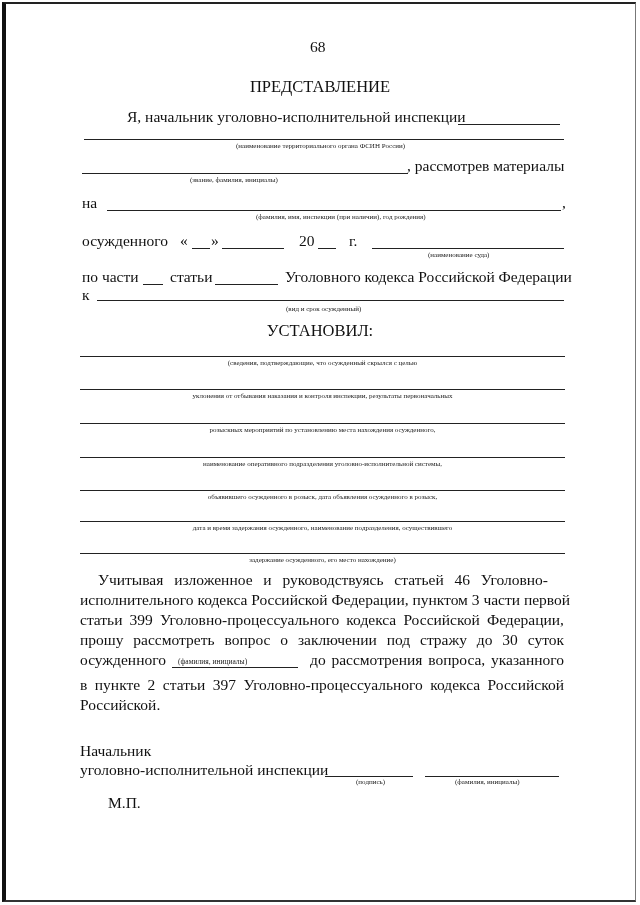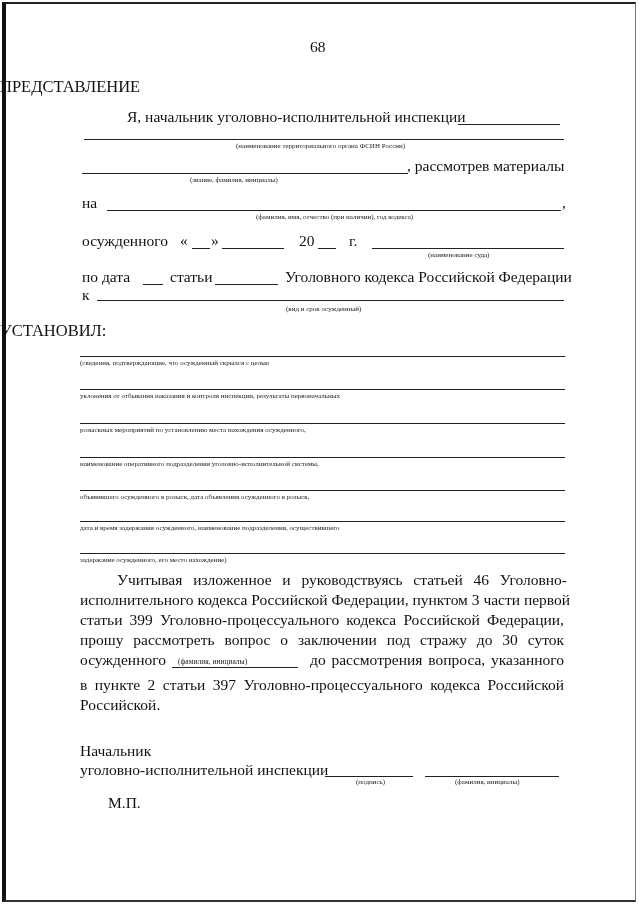--- a/index.html
+++ b/index.html
@@ -5,21 +5,21 @@
   html, body { margin: 0; padding: 0; background: #ffffff; }
   body { width: 640px; height: 905px; position: relative; overflow: hidden;
          font-family: "Liberation Serif", "DejaVu Serif", serif; color: #111; }
   .frame { position: absolute; left: 2px; top: 2px; width: 634px; height: 900px;
            border-left: 4px solid #111; border-top: 2px solid #222; border-right: 1px solid #777;
            border-bottom: 2px solid #333; box-sizing: border-box; }
   .abs { position: absolute; white-space: nowrap; }
   .t15 { font-size: 15.5px; }
   .cap { font-size: 7px; font-family: "Liberation Serif", serif; color: #222; }
   .line { position: absolute; height: 0; border-top: 1px solid #222; }
-  .center { }
+  .center { text-align: center; }
   .just { text-align: justify; text-align-last: justify; }
 </style>
 </head>
 <body>
 
 <div class="frame"></div>
 
 <div class="abs t15" style="left:310px; top:38px;">68</div>
 <div class="abs" style="left:0; width:640px; top:77px; font-size:16.5px;">
   <div class="center">ПРЕДСТАВЛЕНИЕ</div>
@@ -31,34 +31,34 @@
 <div class="line" style="left:84px; width:480px; top:139px;"></div>
 <div class="abs cap" style="left:236px; top:142px;">(наименование территориального органа ФСИН России)</div>
 
 <div class="line" style="left:82px; width:326px; top:173px;"></div>
 <div class="abs t15" style="left:407px; top:157px;">, рассмотрев материалы</div>
 <div class="abs cap" style="left:190px; top:176px;">(звание, фамилия, инициалы)</div>
 
 <div class="abs t15" style="left:82px; top:194px;">на</div>
 <div class="line" style="left:107px; width:454px; top:210px;"></div>
 <div class="abs t15" style="left:562px; top:194px;">,</div>
-<div class="abs cap" style="left:256px; top:213px;">(фамилия, имя, отчество (при наличии), год кодекса)</div>
+<div class="abs cap" style="left:256px; top:213px;">(фамилия, имя, инспекции (при наличии), год рождения)</div>
 
 <div class="abs t15" style="left:82px; top:232px;">осужденного</div>
 <div class="abs t15" style="left:180px; top:232px;">«</div>
 <div class="line" style="left:192px; width:18px; top:248px;"></div>
 <div class="abs t15" style="left:211px; top:232px;">»</div>
 <div class="line" style="left:222px; width:62px; top:248px;"></div>
 <div class="abs t15" style="left:299px; top:232px;">20</div>
 <div class="line" style="left:318px; width:18px; top:248px;"></div>
 <div class="abs t15" style="left:349px; top:232px;">г.</div>
 <div class="line" style="left:372px; width:192px; top:248px;"></div>
 <div class="abs cap" style="left:428px; top:251px;">(наименование суда)</div>
 
-<div class="abs t15" style="left:82px; top:268px;">по дата</div>
+<div class="abs t15" style="left:82px; top:268px;">по части</div>
 <div class="line" style="left:143px; width:20px; top:284px;"></div>
 <div class="abs t15" style="left:170px; top:268px;">статьи</div>
 <div class="line" style="left:215px; width:63px; top:284px;"></div>
 <div class="abs t15" style="left:285px; top:268px;">Уголовного кодекса Российской Федерации</div>
 
 <div class="abs t15" style="left:82px; top:286px;">к</div>
 <div class="line" style="left:97px; width:467px; top:300px;"></div>
 <div class="abs cap" style="left:286px; top:305px;">(вид и срок осужденный)</div>
 
 <div class="abs" style="left:0; width:640px; top:321px; font-size:16.5px;">
@@ -93,21 +93,21 @@
 <div class="line" style="left:80px; width:485px; top:521px;"></div>
 <div class="abs cap" style="left:80px; width:485px; top:524px;">
     <div class="center">дата и время задержания осужденного, наименование подразделения, осуществившего</div>
   </div>
 
 <div class="line" style="left:80px; width:485px; top:553px;"></div>
 <div class="abs cap" style="left:80px; width:485px; top:556px;">
     <div class="center">задержание осужденного, его место нахождение)</div>
   </div>
 
-<div class="abs t15 just" style="left:117px; width:450px; top:571px;">Учитывая изложенное и руководствуясь статьей 46 Уголовно-</div>
+<div class="abs t15 just" style="left:98px; width:450px; top:571px;">Учитывая изложенное и руководствуясь статьей 46 Уголовно-</div>
 <div class="abs t15 just" style="left:80px; width:484px; top:591px;">исполнительного кодекса Российской Федерации, пунктом 3 части первой</div>
 <div class="abs t15 just" style="left:80px; width:484px; top:611px;">статьи 399 Уголовно-процессуального кодекса Российской Федерации,</div>
 <div class="abs t15 just" style="left:80px; width:484px; top:631px;">прошу рассмотреть вопрос о заключении под стражу до 30 суток</div>
 
 <div class="abs t15" style="left:80px; top:651px;">осужденного</div>
 <div class="line" style="left:172px; width:126px; top:667px;"></div>
 <div class="abs t15" style="left:310px; top:651px; width:254px; text-align:justify; text-align-last:justify;">до рассмотрения вопроса, указанного</div>
 <div class="abs cap" style="left:178px; top:657px; font-size:7.5px;">(фамилия, инициалы)</div>
 
 <div class="abs t15 just" style="left:80px; width:484px; top:676px;">в пункте 2 статьи 397 Уголовно-процессуального кодекса Российской</div>

